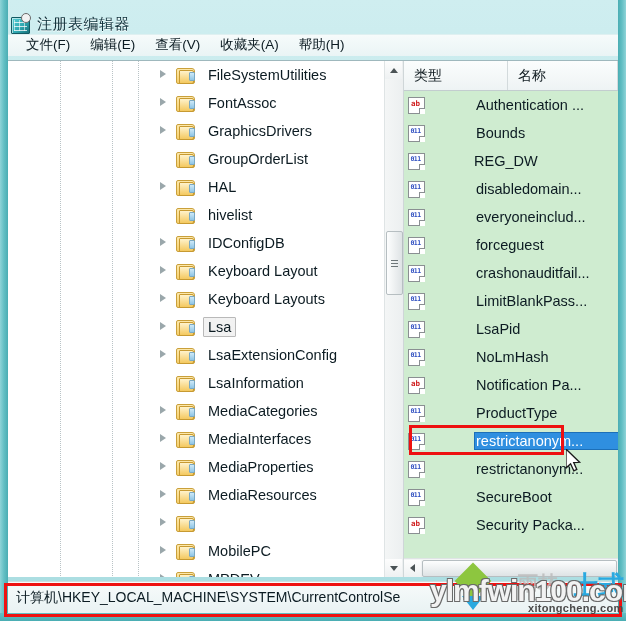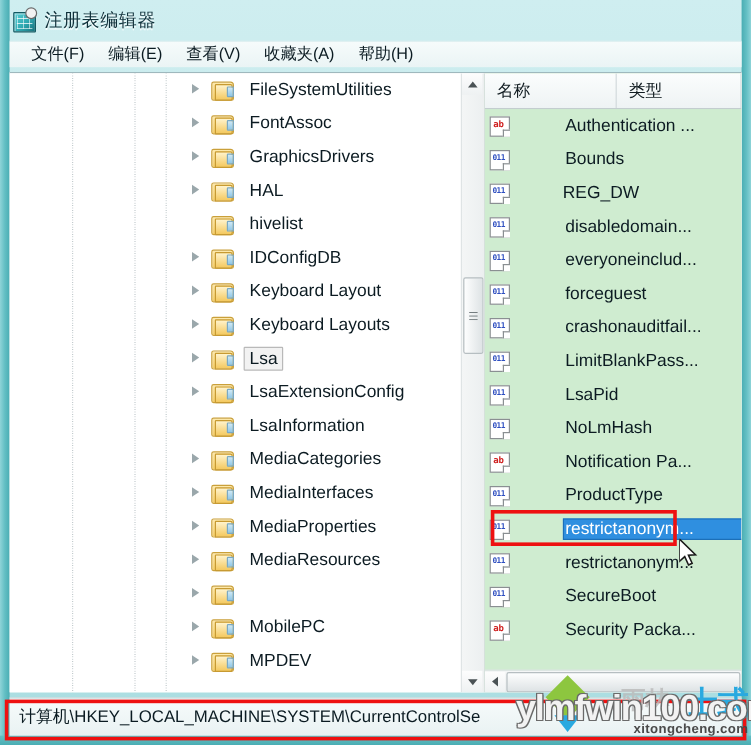--- a/index.html
+++ b/index.html
@@ -20,21 +20,21 @@
   }
   .frame-left{left:0;}
   .frame-right{right:0;background:linear-gradient(90deg,#4aadb3,#63bfc4,#8fd4d8);}
   .frame-bottom{
     position:absolute;left:0;right:0;bottom:0;height:8px;
     background:linear-gradient(180deg,#63bfc4,#4aadb3);
   }
   
   .titlebar{
     position:absolute;left:0;top:0;right:0;height:34px;
-    display:flex;align-items:center;padding-left:10px;
+    display:flex;align-items:flex-end;padding-left:10px;
     box-sizing:border-box;
   }
   .app-icon{
     width:20px;height:19px;position:relative;flex:0 0 auto;margin-right:7px;
   }
   .app-icon .glyph{
     position:absolute;left:1px;top:2px;width:17px;height:15px;
     background:
       linear-gradient(135deg,#59d0d6 0%,#2fa9b2 55%,#17727c 100%);
     border:1px solid #125a63;border-radius:1px;
@@ -162,21 +162,21 @@
   .col.name{width:110px;flex:0 0 110px;}
   .col.type{width:auto;flex:1 1 auto;}
   .list-body{
     position:absolute;left:0;right:0;top:30px;bottom:18px;
     background:#cfecd0;overflow:hidden;
   }
   .lrow{
     position:relative;height:28px;display:flex;align-items:center;
     padding-left:4px;box-sizing:border-box;white-space:nowrap;
   }
-  .vicon{position:relative;width:41px;height:16px;flex:0 0 auto;margin-right:8px;padding-left:12px;}
+  .vicon{position:relative;width:41px;height:16px;flex:0 0 auto;margin-right:25px;}
   .vicon .page{
     position:absolute;left:0;top:0;width:15px;height:15px;
     background:#ffffff;border:1px solid #8a8f92;
   }
   .vicon .page:after{
     content:"";position:absolute;right:-1px;bottom:-1px;
     width:5px;height:5px;background:#ffffff;
     border-left:1px solid #8a8f92;border-top:1px solid #8a8f92;
     transform:rotate(0deg);
   }
@@ -324,20 +324,28 @@
             <div class="tree-label">FontAssoc</div>
           </div>
           <div class="tree-row">
             <div class="chev"></div>
             <div class="folder">
               <div class="back"></div>
               <div class="front"></div>
               <div class="tab"></div>
             </div>
             <div class="tree-label">GraphicsDrivers</div>
+          </div>
+          <div class="tree-row">
+            <div class="folder">
+              <div class="back"></div>
+              <div class="front"></div>
+              <div class="tab"></div>
+            </div>
+            <div class="tree-label">GroupOrderList</div>
           </div>
           <div class="tree-row">
             <div class="chev"></div>
             <div class="folder">
               <div class="back"></div>
               <div class="front"></div>
               <div class="tab"></div>
             </div>
             <div class="tree-label">HAL</div>
           </div>
@@ -474,22 +482,22 @@
           <div class="grip"></div>
         </div>
         <div class="vs-btn down">
           <div class="arrow-down"></div>
         </div>
       </div>
     </div>
 
     <div class="listpane">
       <div class="list-header">
+        <div class="col type">类型</div>
         <div class="col name">名称</div>
-        <div class="col type">类型</div>
       </div>
 
       <div class="list-body" id="list-body">
           <div class="lrow">
             <div class="vicon str">
               <div class="page"></div>
               <div class="lbl">ab</div>
             </div>
             <div class="lname">Authentication ...</div>
             <div class="ltype">REG_MU</div>

